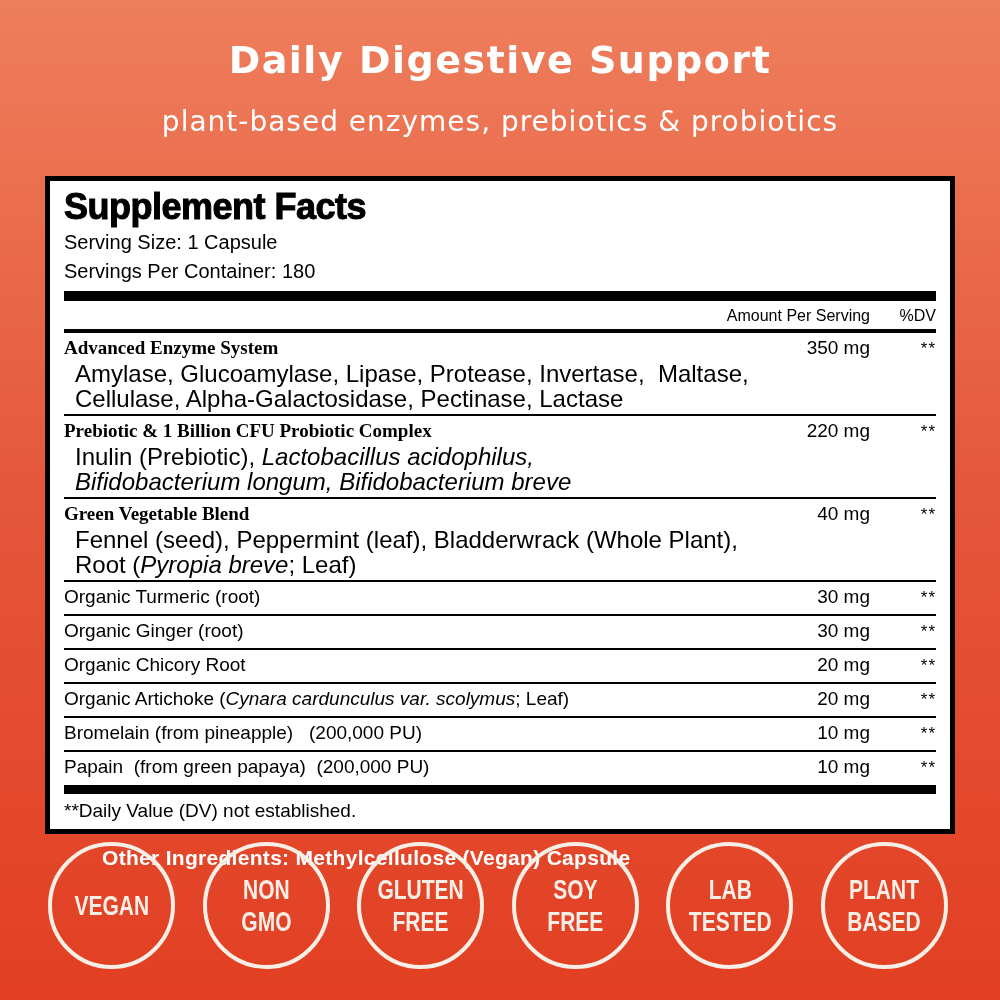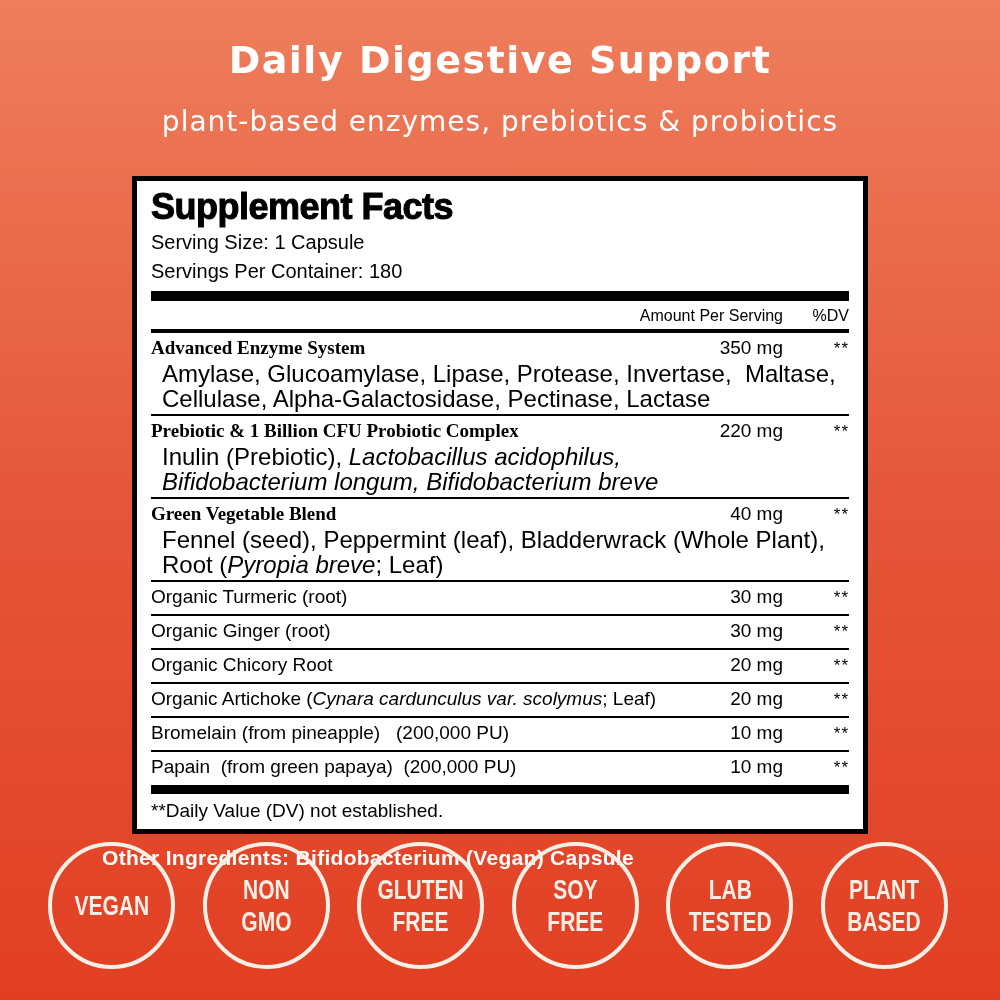--- a/index.html
+++ b/index.html
@@ -27,21 +27,21 @@
     margin:0;padding-top:25px;
     text-align:center;
     color:#FFFFFF;
     font-family:"DejaVu Sans",sans-serif;
     font-weight:normal;
     font-size:28px;
     letter-spacing:1px;
     line-height:33px;
   }
   .panel{
-    width:736px;
+    width:910px;
     margin:38px auto 0;
     background:var(--panel_bg,#FFFFFF);
     border:5px solid var(--panel_border,#000000);
     box-sizing:border-box;
     padding:5px 14px 4px 14px;
     color:#000;
   }
   .sf-title{
     margin:0;
     font-size:36px;
@@ -197,21 +197,21 @@
             <div class="row-dv">**</div>
           </div>
         </div>
       </div>
 
     <div class="bar-bottom"></div>
 
     <div class="footnote">**Daily Value (DV) not established.</div>
   </div>
 
-  <div class="other-ing">Other Ingredients: Bifidobacterium (Vegan) Capsule</div>
+  <div class="other-ing">Other Ingredients: Methylcellulose (Vegan) Capsule</div>
 
   <div class="badges">
       <div class="badge">
         <div class="badge-label">VEGAN</div>
       </div>
       <div class="badge">
         <div class="badge-label">NON<br>GMO</div>
       </div>
       <div class="badge">
         <div class="badge-label">GLUTEN<br>FREE</div>

